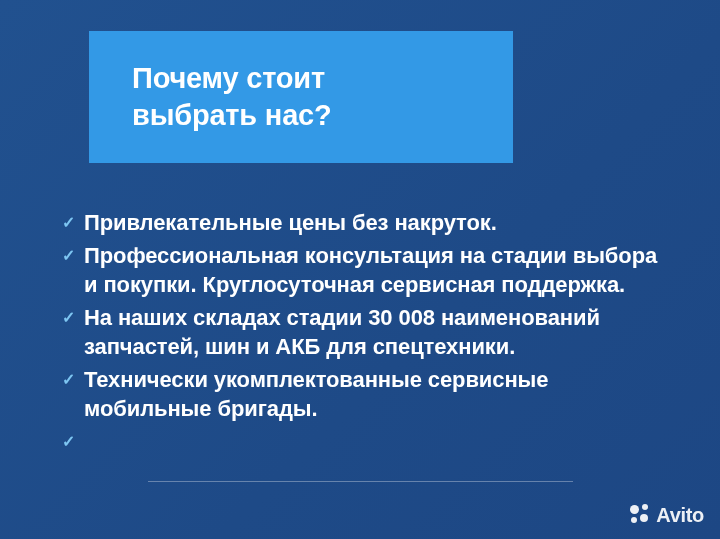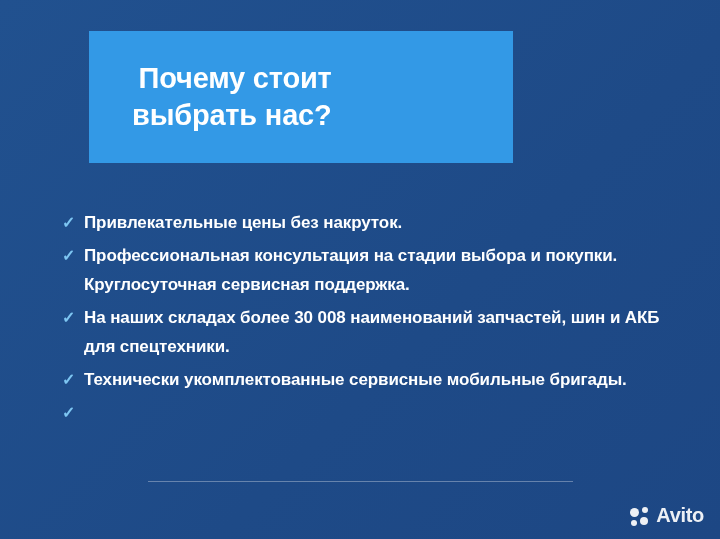--- a/index.html
+++ b/index.html
@@ -23,21 +23,20 @@
   }
   .title-box {
     position: absolute;
     left: 89px;
     top: 31px;
     width: 424px;
     height: 132px;
     background: #3399e6;
     display: flex;
     align-items: center;
-    text-align: right;
   }
   .title-text {
     color: #ffffff;
     font-size: 29px;
     font-weight: bold;
     line-height: 1.28;
     padding-left: 43px;
     padding-right: 16px;
     letter-spacing: -0.2px;
     white-space: pre-line;
@@ -56,21 +55,21 @@
   .check {
     flex: 0 0 auto;
     width: 22px;
     color: #7ec6f2;
     font-size: 16px;
     line-height: 29px;
     font-weight: bold;
   }
   .bullet-text {
     color: #ffffff;
-    font-size: 17px;
+    font-size: 22px;
     line-height: 29px;
     font-weight: bold;
     letter-spacing: -0.1px;
     max-width: 580px;
   }
   .bullet-text b {
     font-weight: bold;
   }
   .divider {
     position: absolute;
@@ -78,21 +77,21 @@
     top: 481px;
     width: 425px;
     height: 1px;
     background: rgba(255,255,255,0.32);
   }
   .avito {
     position: absolute;
     right: 16px;
     bottom: 12px;
     display: flex;
-    align-items: flex-end;
+    align-items: flex-start;
     gap: 6px;
     opacity: 0.92;
   }
   .avito-mark {
     position: relative;
     width: 20px;
     height: 20px;
   }
   .avito-mark i {
     position: absolute;
@@ -127,21 +126,21 @@
       <span class="bullet-text"><span>Привлекательные цены без накруток.</span><b></b><span></span></span>
     </div>
 
     <div class="bullet">
       <span class="check">✓</span>
       <span class="bullet-text"><span>Профессиональная консультация на стадии выбора и покупки. Круглосуточная сервисная поддержка.</span><b></b><span></span></span>
     </div>
 
     <div class="bullet">
       <span class="check">✓</span>
-      <span class="bullet-text"><span>На наших складах более </span><b>30 008</b><span> наименований запчастей, шин и АКБ для спецтехники.</span></span>
+      <span class="bullet-text"><span>На наших складах стадии </span><b>30 008</b><span> наименований запчастей, шин и АКБ для спецтехники.</span></span>
     </div>
 
     <div class="bullet">
       <span class="check">✓</span>
       <span class="bullet-text"><span>Технически укомплектованные сервисные мобильные бригады.</span><b></b><span></span></span>
     </div>
 
     <div class="bullet">
       <span class="check">✓</span>
     </div>

